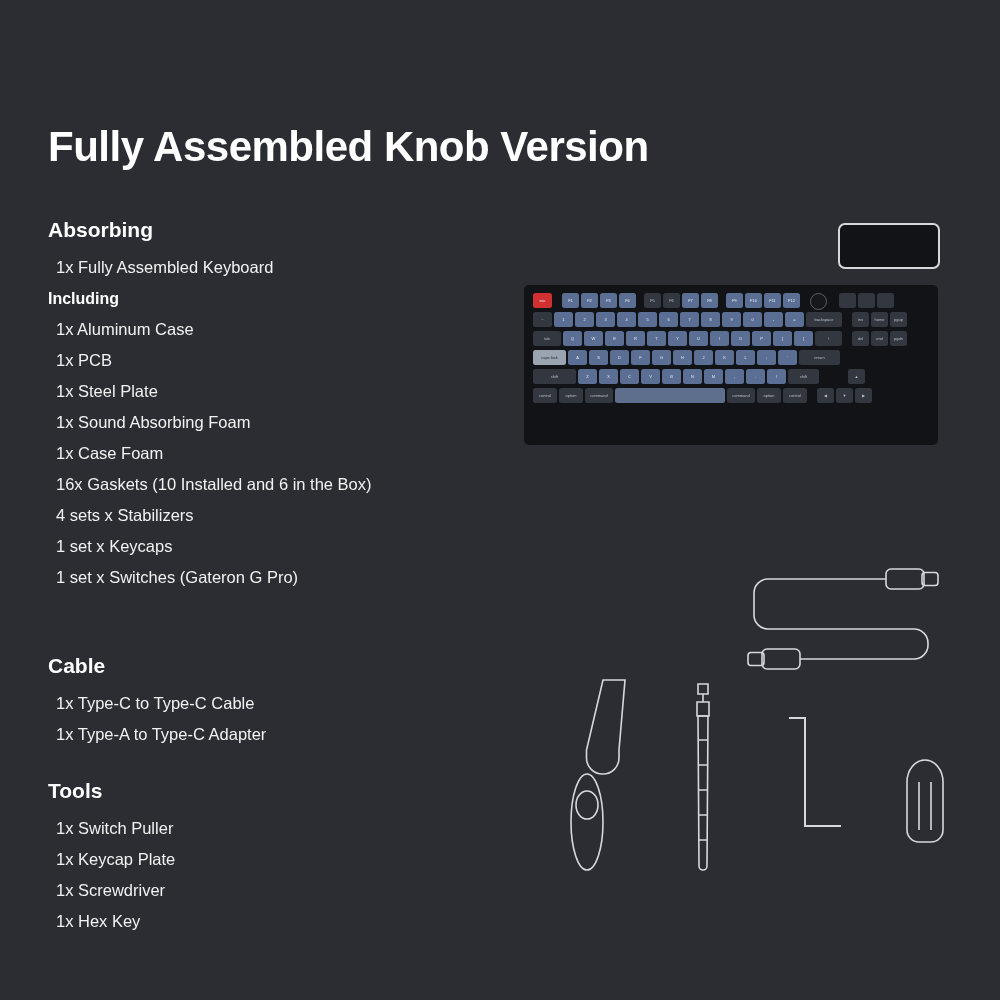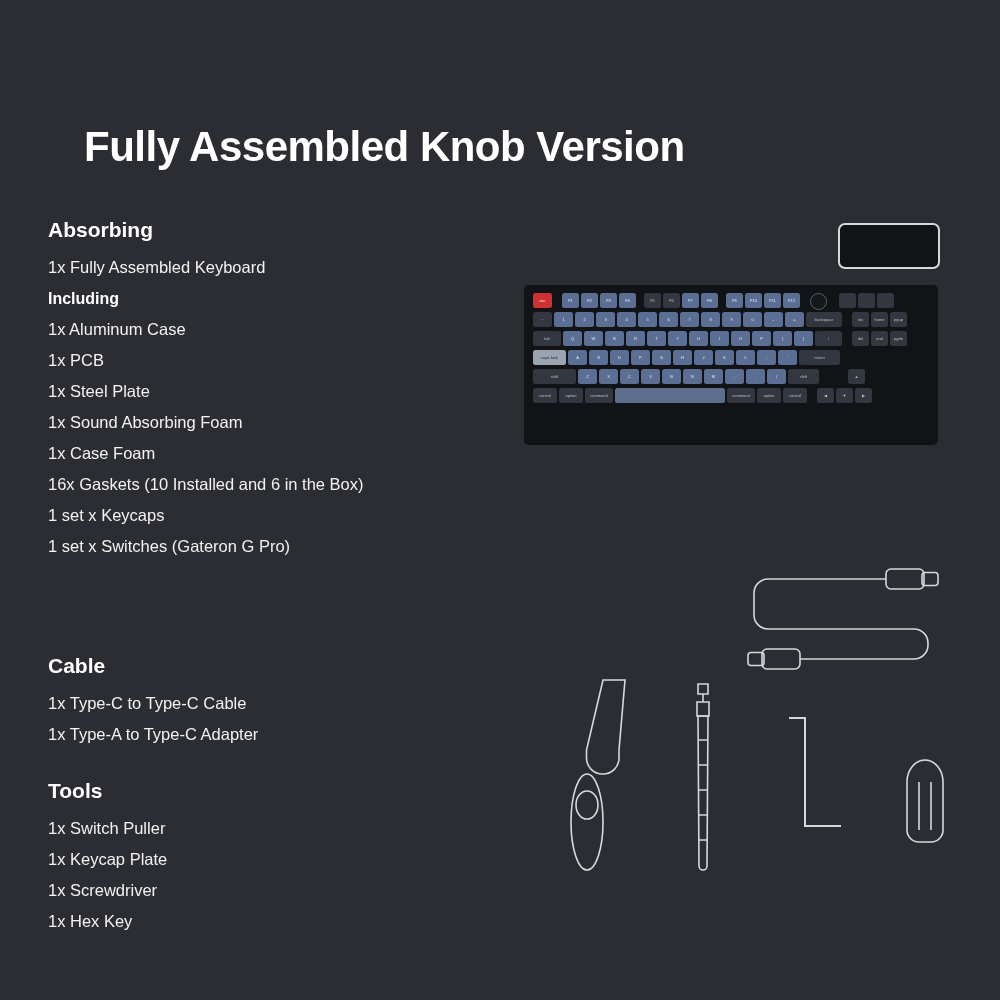--- a/index.html
+++ b/index.html
@@ -21,21 +21,20 @@
   }
   .title {
     position: absolute;
     left: 48px;
     top: 96px;
     font-size: 42px;
     font-weight: bold;
     letter-spacing: -0.5px;
     color: #ffffff;
     line-height: 1.1;
-    margin-left: 36px;
   }
   .section {
     position: absolute;
     left: 48px;
   }
   .section-heading {
     font-size: 21px;
     font-weight: bold;
     margin-bottom: 10px;
     color: #ffffff;
@@ -45,20 +44,21 @@
     font-weight: bold;
     color: #ffffff;
     line-height: 31px;
   }
   .line {
     font-size: 16.5px;
     font-weight: normal;
     color: #f2f2f2;
     line-height: 31px;
     white-space: nowrap;
+    margin-left: 8px;
   }
   #sec-keyboard { top: 218px; }
   #sec-cable { top: 654px; }
   #sec-tools { top: 779px; }
 
   
   .kb-box {
     position: absolute;
     left: 838px;
     top: 223px;
@@ -146,20 +146,21 @@
   <div class="section" id="sec-keyboard">
     <div class="section-heading">Absorbing</div>
     <div class="line">1x Fully Assembled Keyboard</div>
     <div class="sub-heading">Including</div>
     <div class="line">1x Aluminum Case</div>
     <div class="line">1x PCB</div>
     <div class="line">1x Steel Plate</div>
     <div class="line">1x Sound Absorbing Foam</div>
     <div class="line">1x Case Foam</div>
     <div class="line">16x Gaskets (10 Installed and 6 in the Box)</div>
+    <div class="line">4 sets x Stabilizers</div>
     <div class="line">1 set x Keycaps</div>
     <div class="line">1 set x Switches (Gateron G Pro)</div>
   </div>
 
   <div class="section" id="sec-cable">
     <div class="section-heading">Cable</div>
     <div class="line">1x Type-C to Type-C Cable</div>
     <div class="line">1x Type-A to Type-C Adapter</div>
   </div>
 

